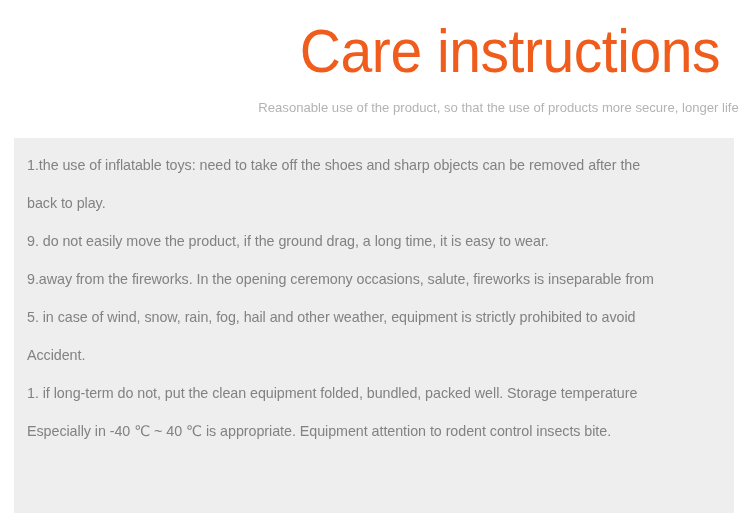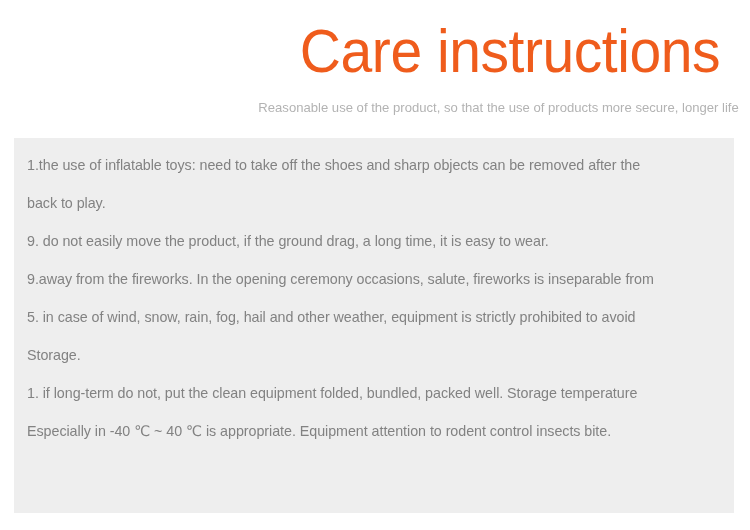--- a/index.html
+++ b/index.html
@@ -81,17 +81,17 @@
   <div class="page-subtitle">Reasonable use of the product, so that the use of products more secure, longer life</div>
 </div>
 
 <div class="content-panel">
   <div id="instruction-list">
       <div class="instruction-line">1.the use of inflatable toys: need to take off the shoes and sharp objects can be removed after the</div>
       <div class="instruction-line">back to play.</div>
       <div class="instruction-line">9. do not easily move the product, if the ground drag, a long time, it is easy to wear.</div>
       <div class="instruction-line">9.away from the fireworks. In the opening ceremony occasions, salute, fireworks is inseparable from</div>
       <div class="instruction-line">5. in case of wind, snow, rain, fog, hail and other weather, equipment is strictly prohibited to avoid</div>
-      <div class="instruction-line">Storage.</div>
+      <div class="instruction-line">Accident.</div>
       <div class="instruction-line">1. if long-term do not, put the clean equipment folded, bundled, packed well. Storage temperature</div>
       <div class="instruction-line">Especially in -40 ℃ ~ 40 ℃ is appropriate. Equipment attention to rodent control insects bite.</div>
     </div>
 </div>
 
 </body></html>

